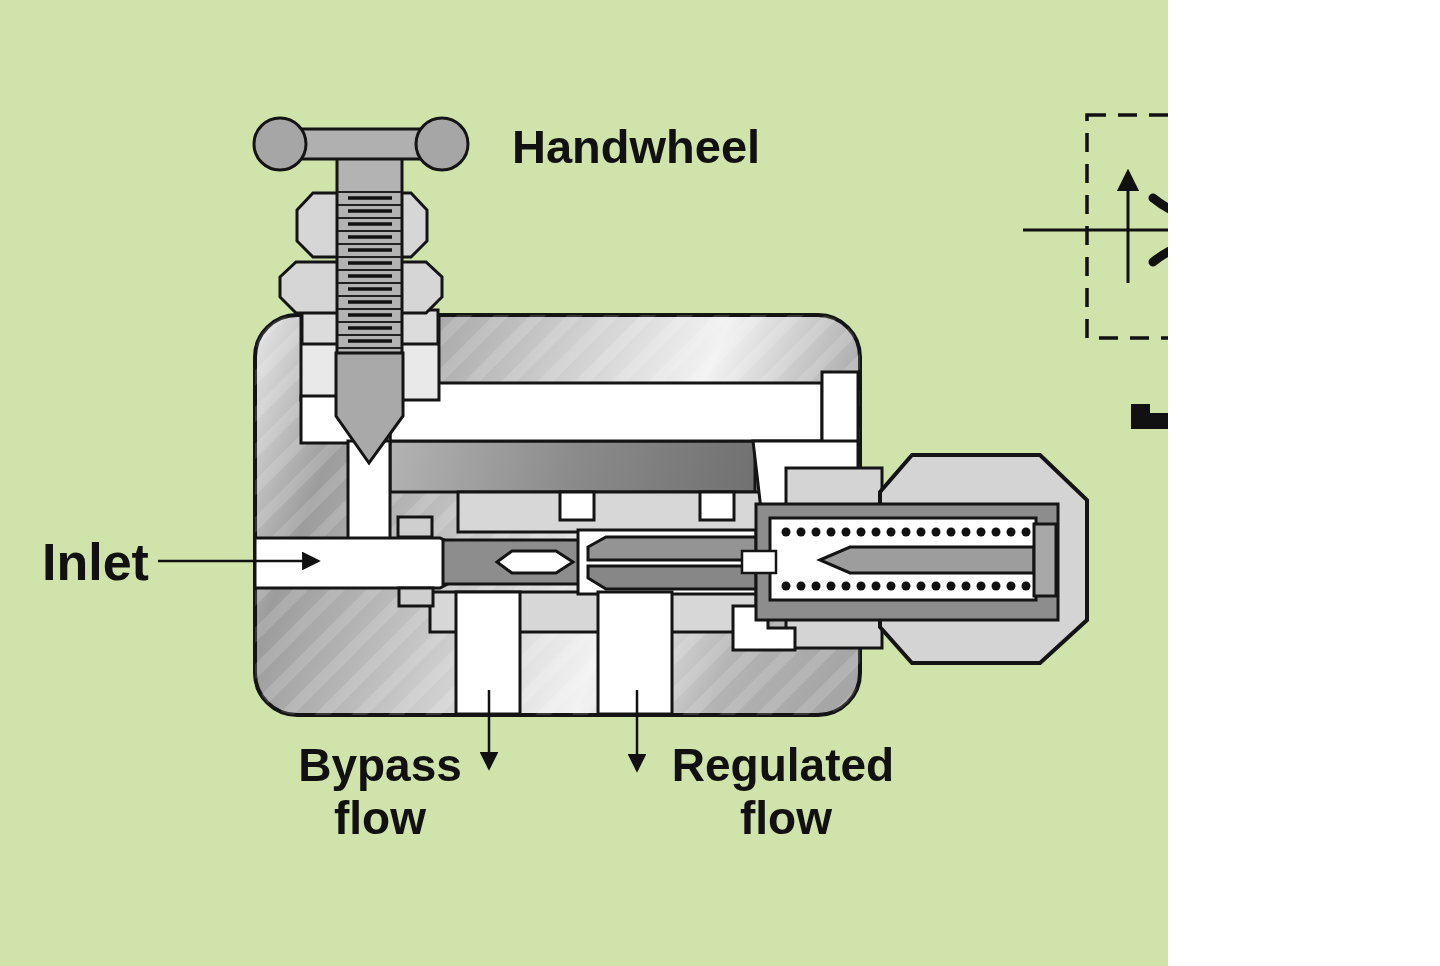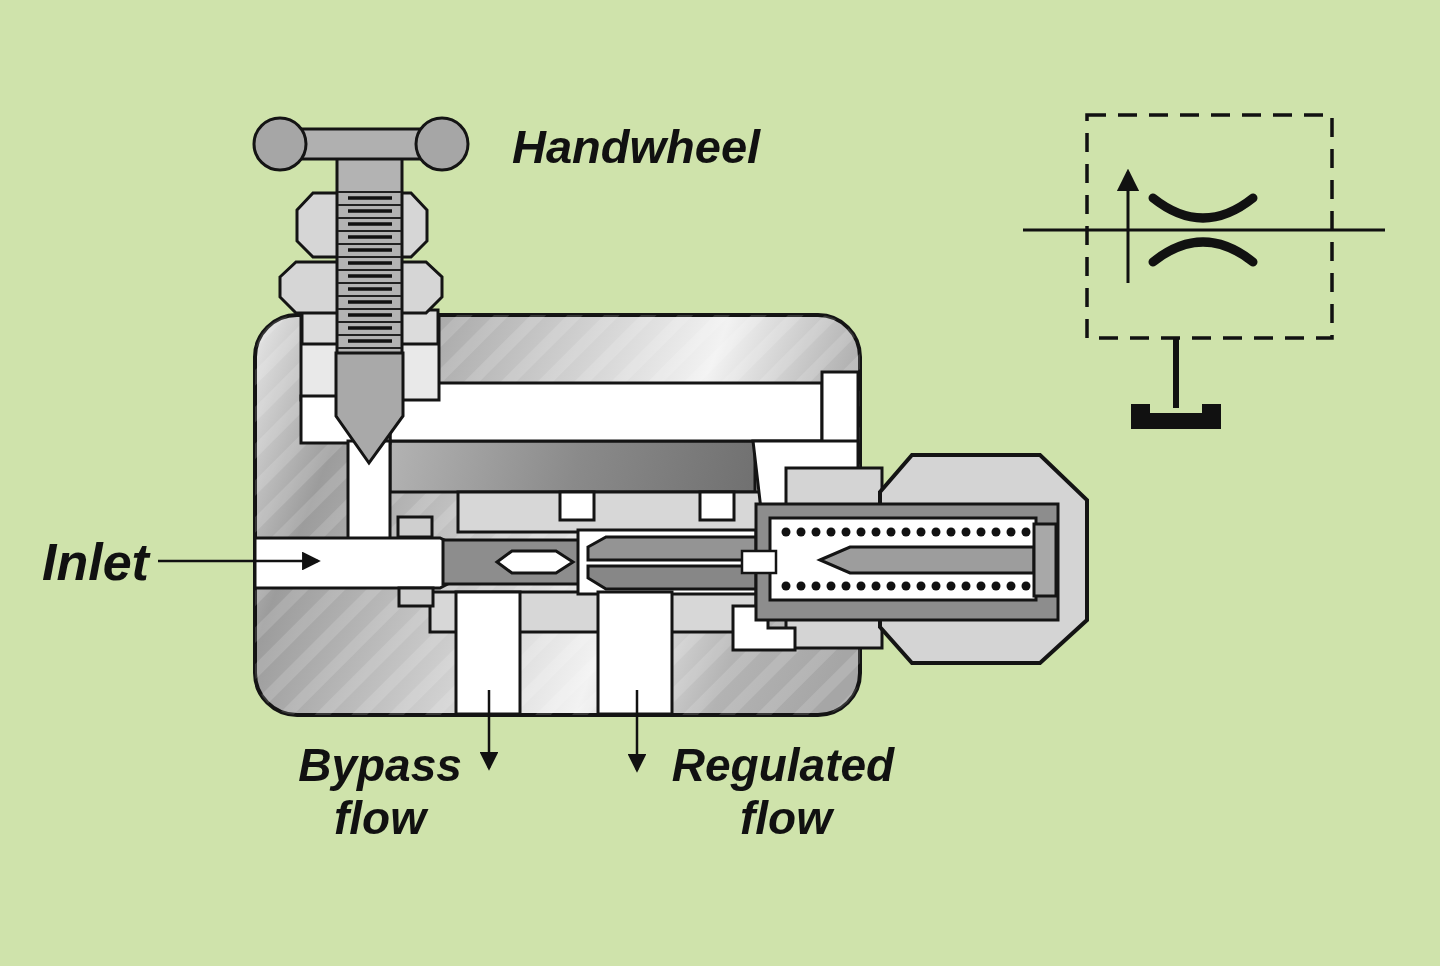--- a/index.html
+++ b/index.html
@@ -1,17 +1,17 @@
 <!DOCTYPE html>
 <html><head>
 <meta charset="utf-8">
 <style>
   html,body{margin:0;padding:0;}
   body{font-family:"Liberation Sans",sans-serif;}
-  .stage{position:relative;width:1440px;height:966px;overflow:hidden;font-style:italic;}
+  .stage{position:relative;width:1168px;height:966px;overflow:hidden;}
   svg{display:block;}
   text{font-family:"Liberation Sans",sans-serif;font-weight:bold;fill:#111;}
 </style>
 </head>
 <body>
 
 <div class="stage">
 <svg width="1440" height="966" viewBox="0 0 1440 966">
   <defs>
     <linearGradient id="bodyGrad" gradientUnits="userSpaceOnUse" x1="255" y1="315" x2="880" y2="560">

